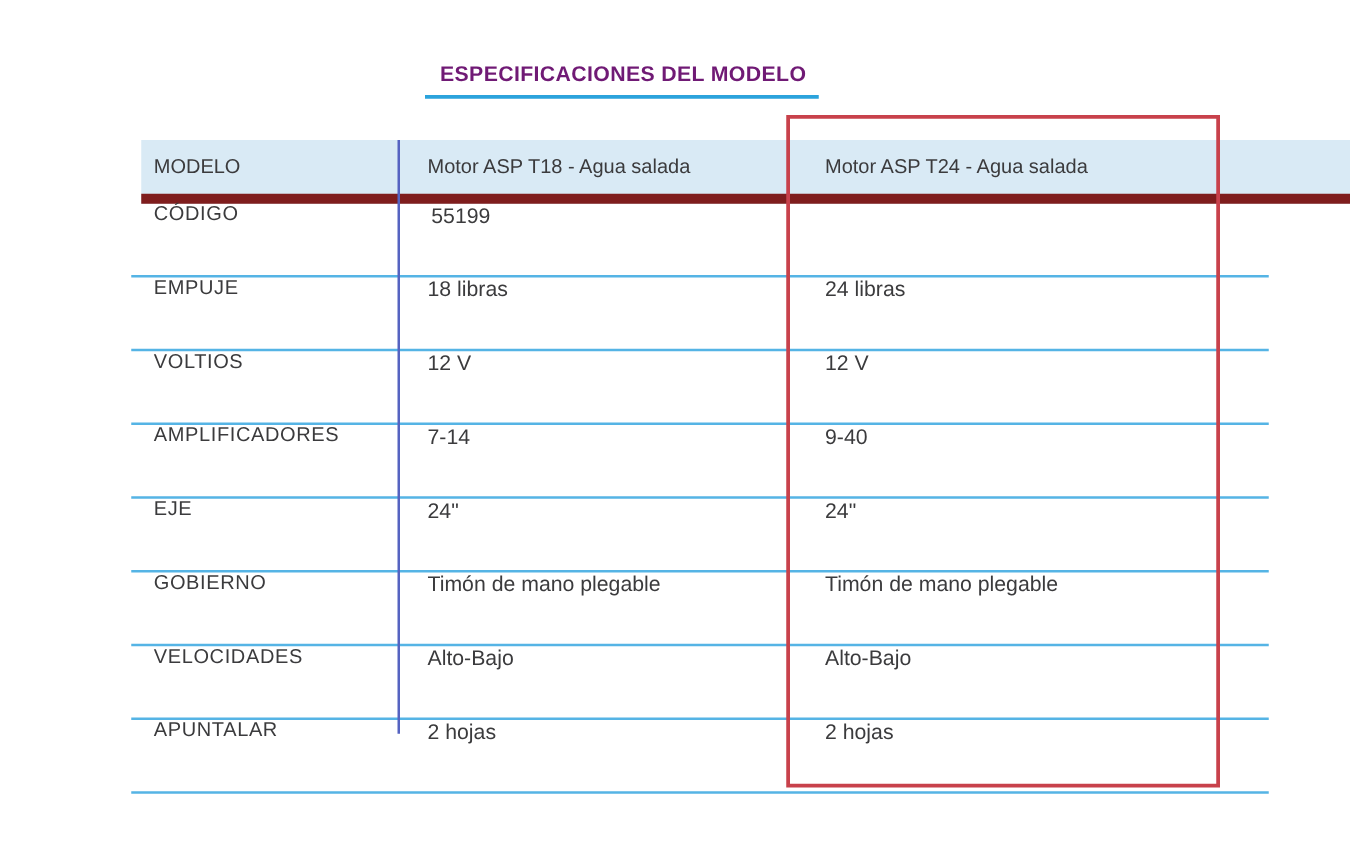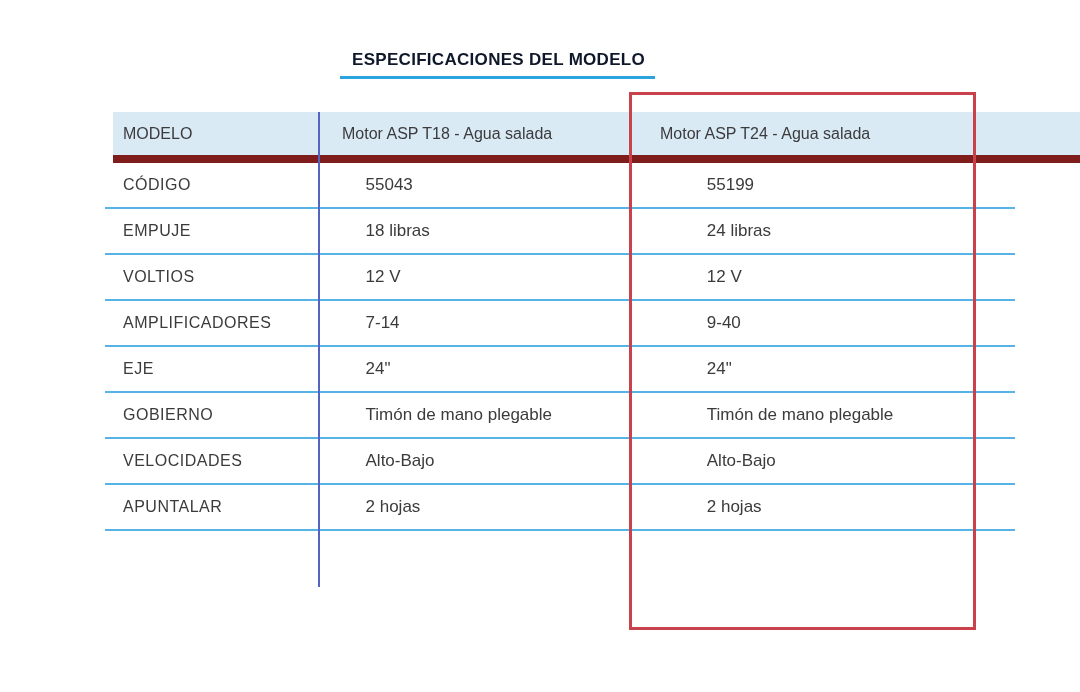--- a/index.html
+++ b/index.html
@@ -8,47 +8,46 @@
     width:1080px;height:692px;
     background:#ffffff;
     font-family:"Liberation Sans", sans-serif;
     color:#3b3b3d;
     overflow:hidden;
   }
   
   .title{
     position:absolute;left:340px;top:50px;
     font-size:17px;font-weight:bold;letter-spacing:.3px;
-    color:#0f172a;
+    color:#701a75;
     padding:0 10px 6px 12px;
     border-bottom:3px solid #2ba3dc;
     white-space:nowrap;
   }
   
   .table{
     position:absolute;left:105px;top:112px;width:910px;height:475px;
   }
   .thead{
     height:51px;margin-left:8px;width:1025px;
     background:#d9eaf5;
     border-bottom:8px solid #7f1d1d;
     box-sizing:border-box;
     display:flex;align-items:center;
     font-weight:normal;font-size:16px;
   }
   .thead .c1{width:197px;padding-left:10px;box-sizing:border-box;}
   .thead .c2{width:315px;padding-left:32px;box-sizing:border-box;}
   .thead .c3{width:344px;padding-left:35px;box-sizing:border-box;}
   .row{
-    height:46px;width:910px;
+    height:59px;width:910px;
     border-bottom:2px solid #55b4e5;
     box-sizing:border-box;
-    display:flex;align-items:center;
+    display:flex;align-items:flex-start;
     font-size:17px;
-    gap:24px;
   }
   .row .c1{width:205px;padding-left:18px;box-sizing:border-box;font-size:16px;letter-spacing:.5px;}
   .row .c2{width:315px;padding-left:32px;box-sizing:border-box;}
   .row .c3{width:344px;padding-left:35px;box-sizing:border-box;}
   .vdiv{
     position:absolute;top:0;width:2px;background:#5563c1;
   }
   .vdiv.d1{left:213px;height:475px;}
   
   .highlight-box{
@@ -69,21 +68,20 @@
   <div class="table">
 
     <div class="thead">
       <div class="c1">MODELO</div>
       <div class="c2">Motor ASP T18 - Agua salada</div>
       <div class="c3">Motor ASP T24 - Agua salada</div>
     </div>
 
     <div class="row">
       <div class="c1">CÓDIGO</div>
-      <div class="c2">55043</div>
       <div class="c3">55199</div>
     </div>
 
     <div class="row">
       <div class="c1">EMPUJE</div>
       <div class="c2">18 libras</div>
       <div class="c3">24 libras</div>
     </div>
 
     <div class="row">

